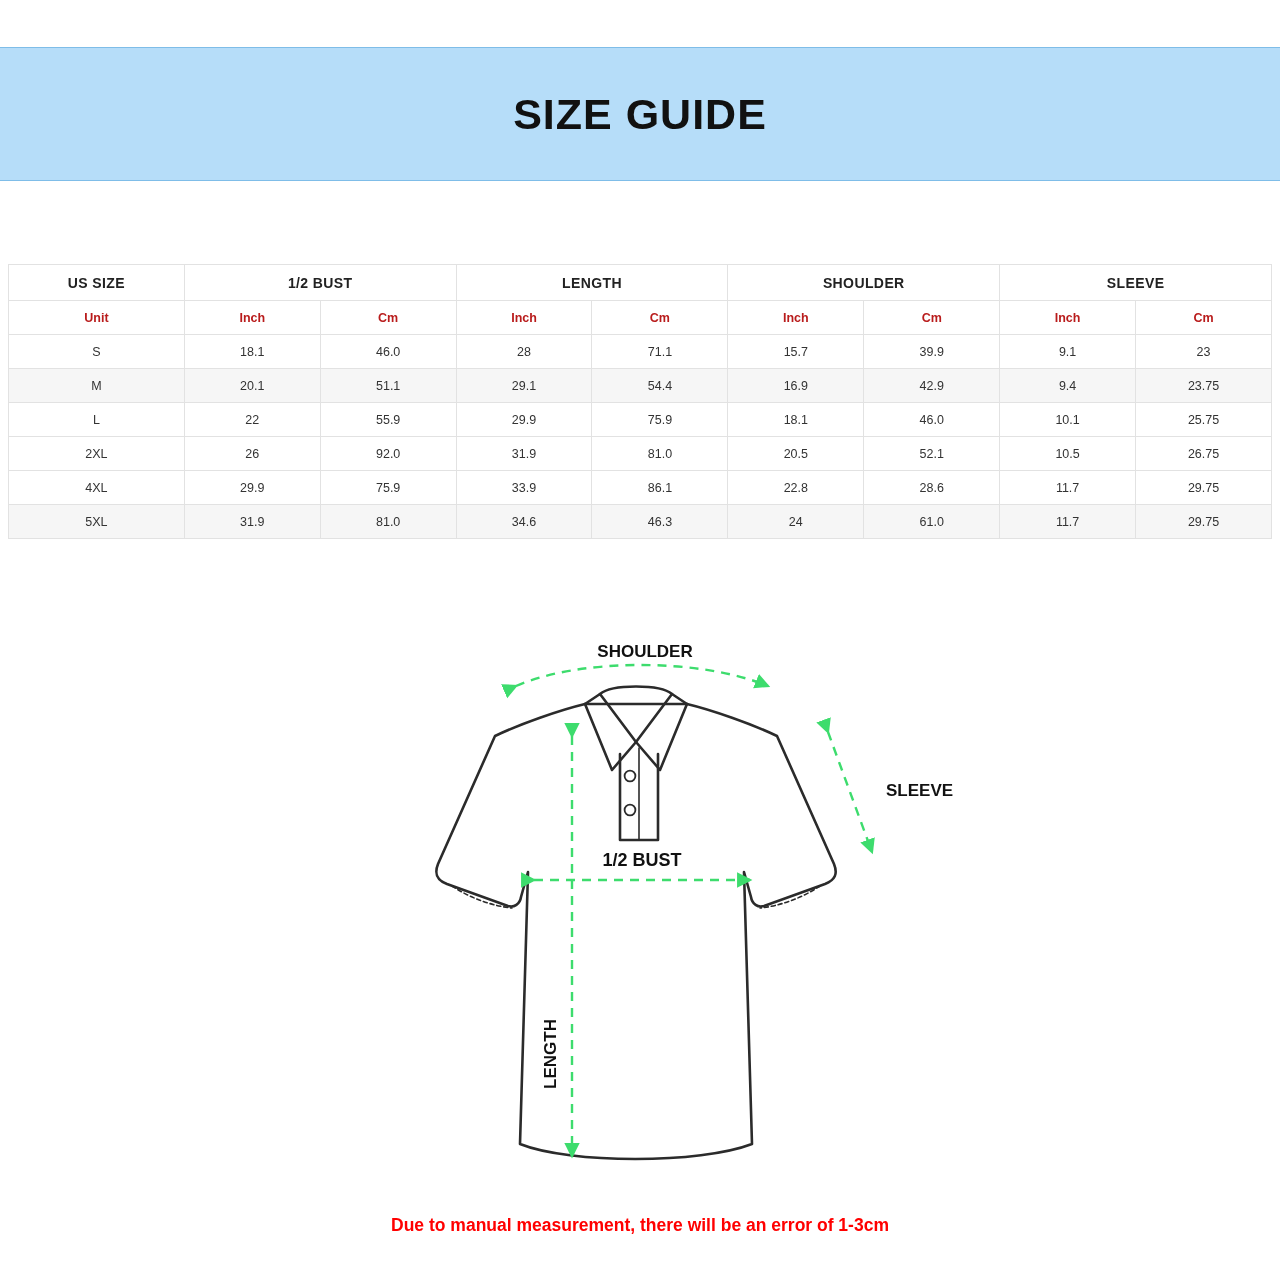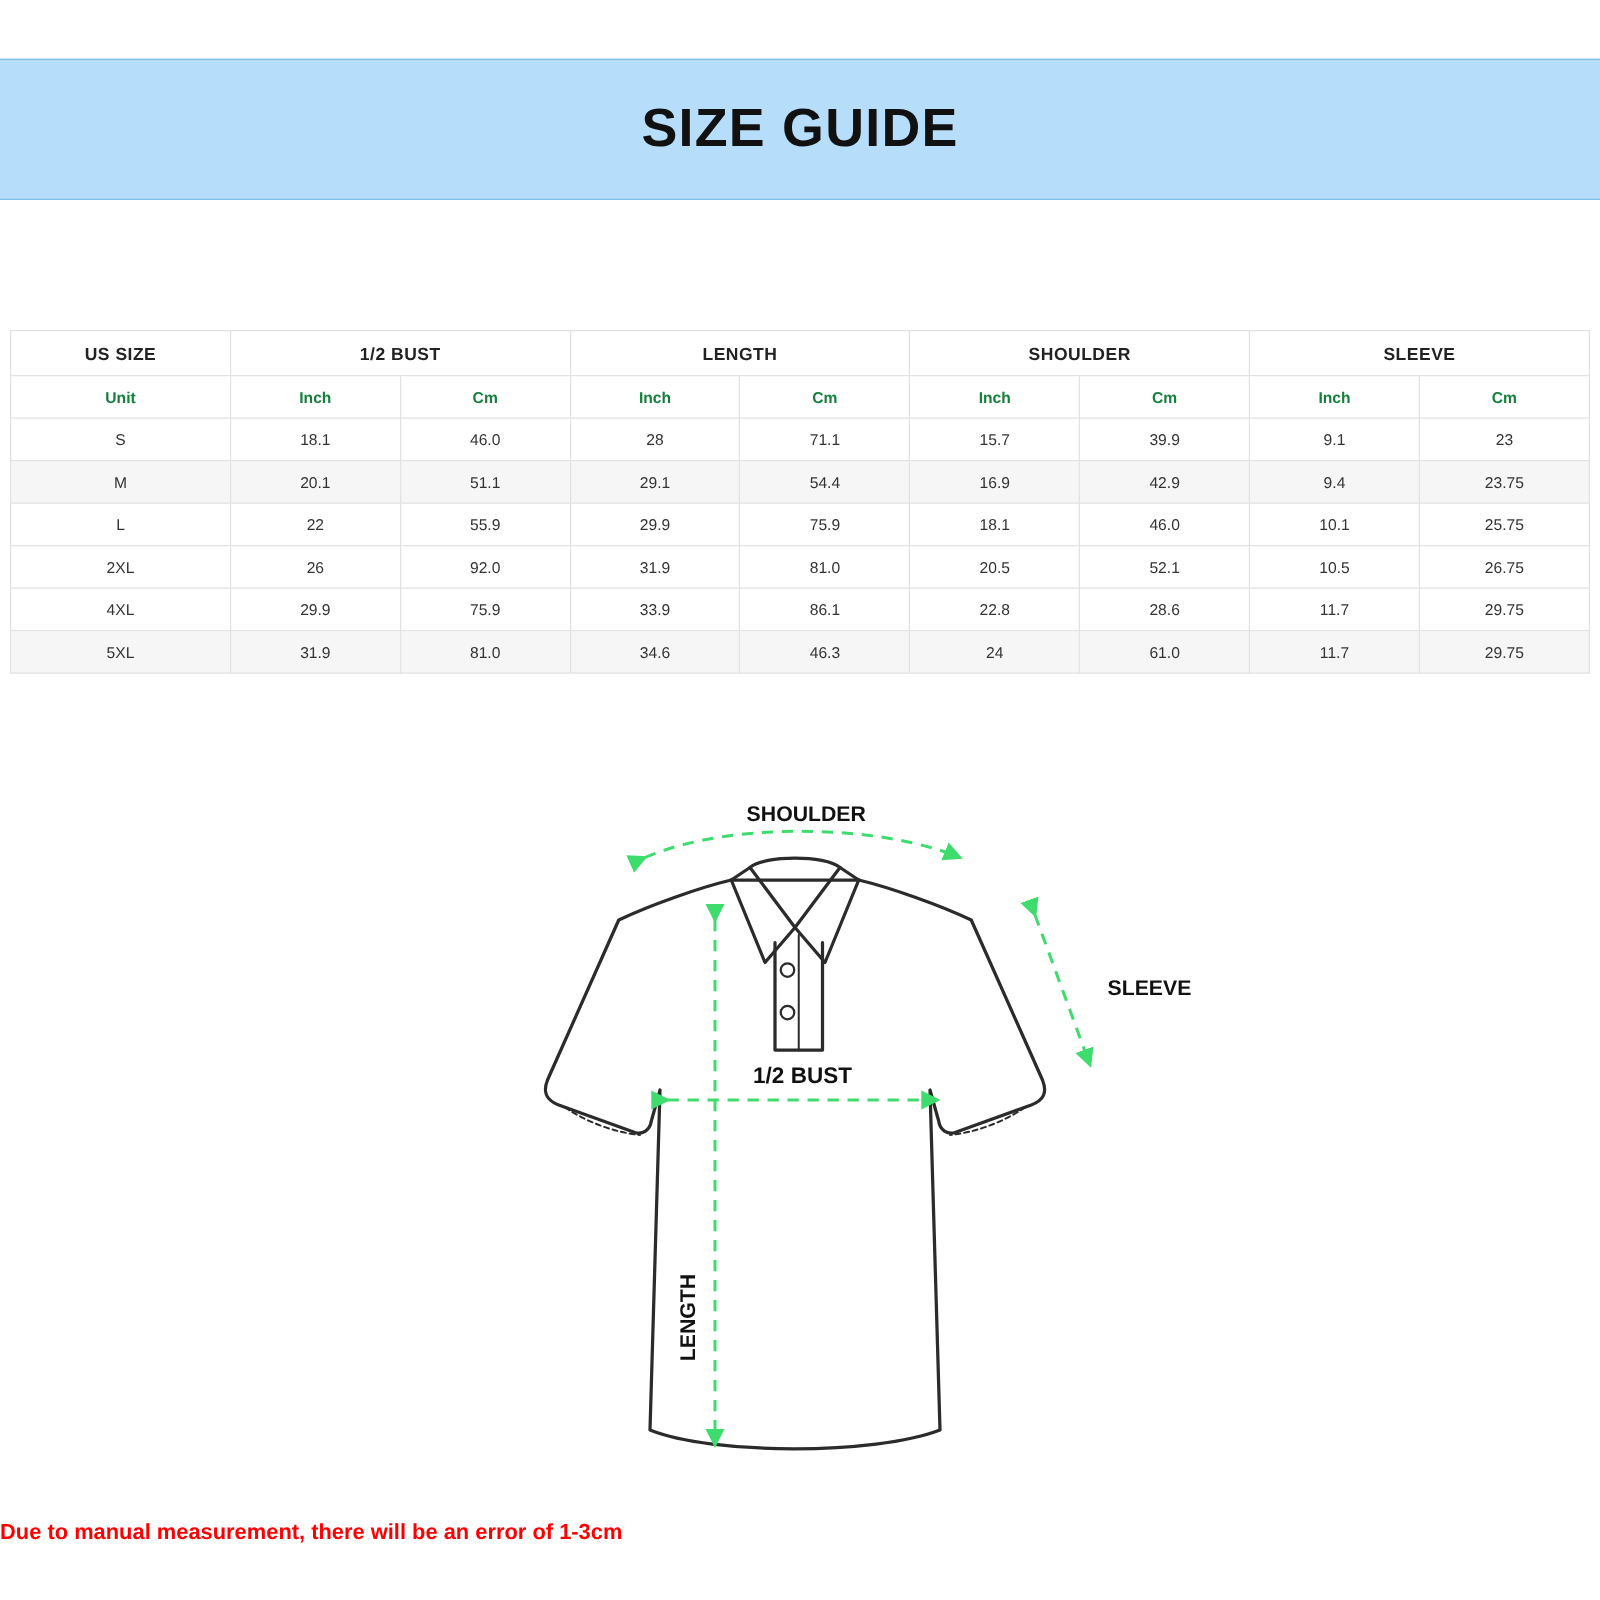--- a/index.html
+++ b/index.html
@@ -14,21 +14,21 @@
     width: 1280px;
     height: 1280px;
     overflow: hidden;
   }
 
   
   .banner {
     position: absolute;
     left: 0; top: 47px;
     width: 1280px;
-    height: 113px;
+    height: 134px;
     background: #b6ddf9;
     border-top: 1px solid #7fbde8;
     border-bottom: 1px solid #7fbde8;
     display: flex;
     align-items: center;
     justify-content: center;
   }
   .banner-title {
     font-size: 43px;
     font-weight: bold;
@@ -61,21 +61,21 @@
   table.size-table thead tr.group-row th {
     height: 36px;
     font-weight: bold;
     font-size: 14px;
     letter-spacing: 0.4px;
     color: #222;
   }
   table.size-table thead tr.unit-row th {
     font-weight: bold;
     font-size: 12.5px;
-    color: #15803d;
+    color: #b91c1c;
     height: 34px;
   }
   table.size-table tbody td.size-cell {
     color: #333;
   }
   table.size-table tbody tr.alt td {
     background: #f6f6f6;
   }
   
   col.c-size { width: 176px; }
@@ -90,20 +90,21 @@
     height: 580px;
   }
   .diagram svg { display: block; }
 
   
   .note {
     position: absolute;
     left: 0;
     top: 1215px;
     width: 1280px;
+    text-align: center;
     color: #ff0000;
     font-size: 17.5px;
     font-weight: bold;
     font-family: "Liberation Sans", sans-serif;
   }
 </style>
 </head>
 <body>
 
 <div class="page">

